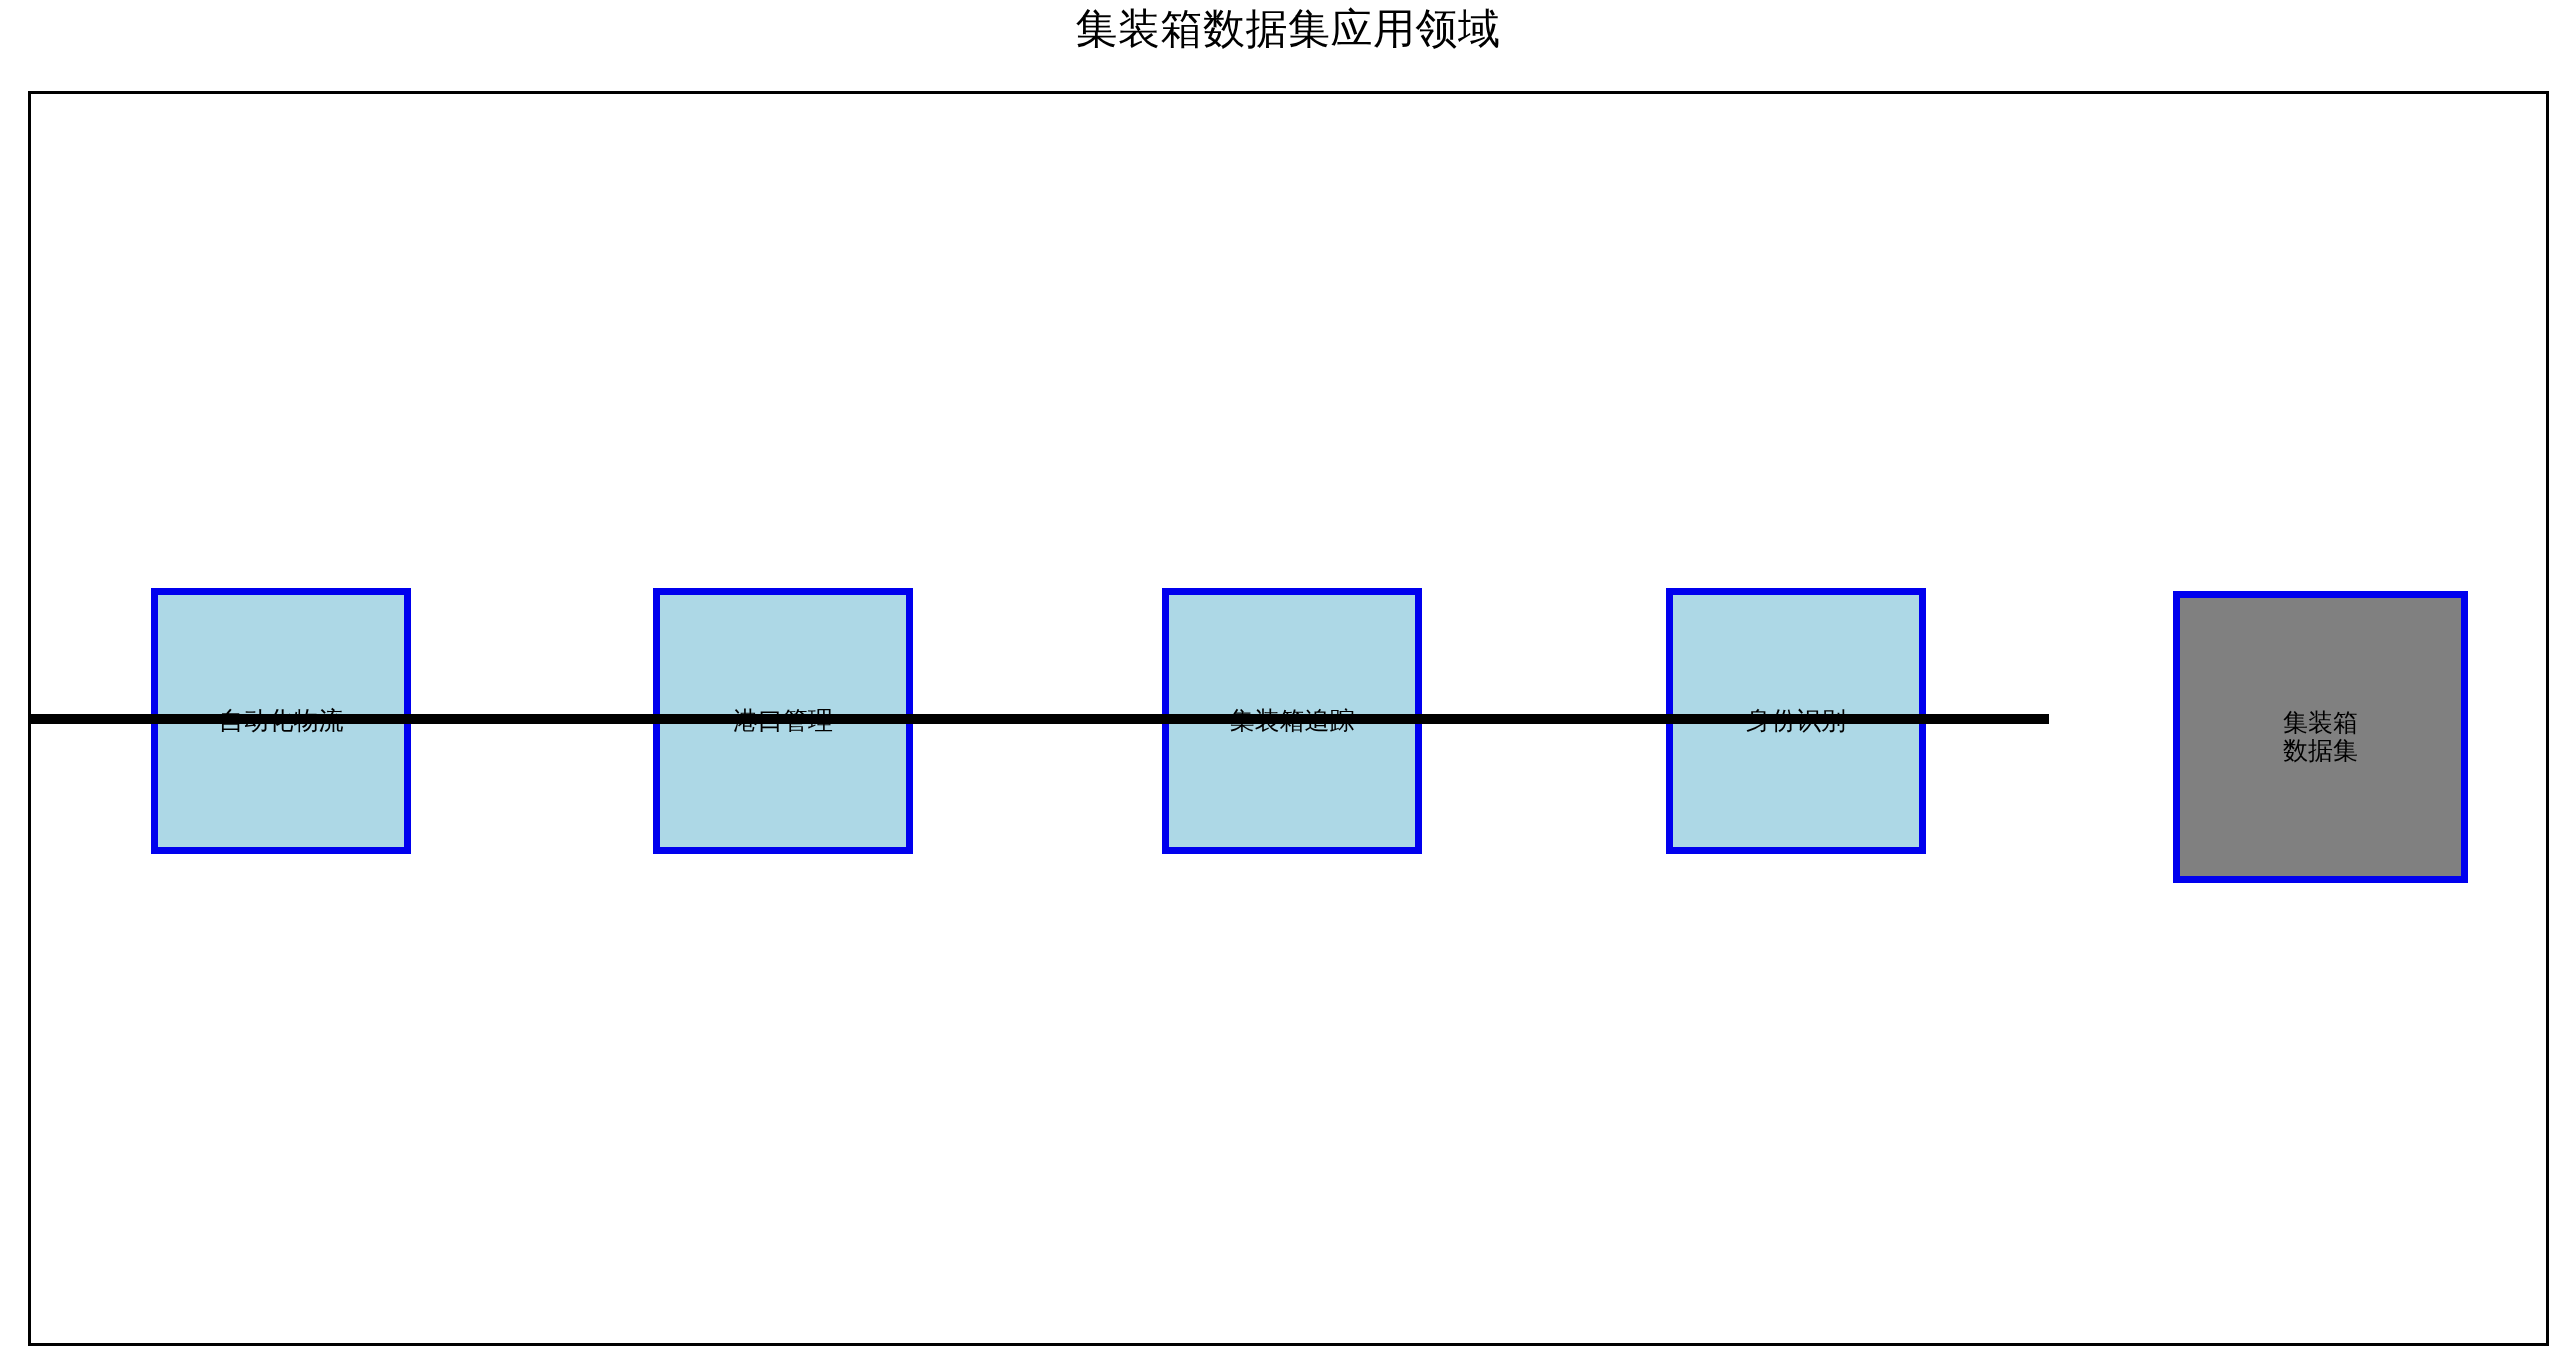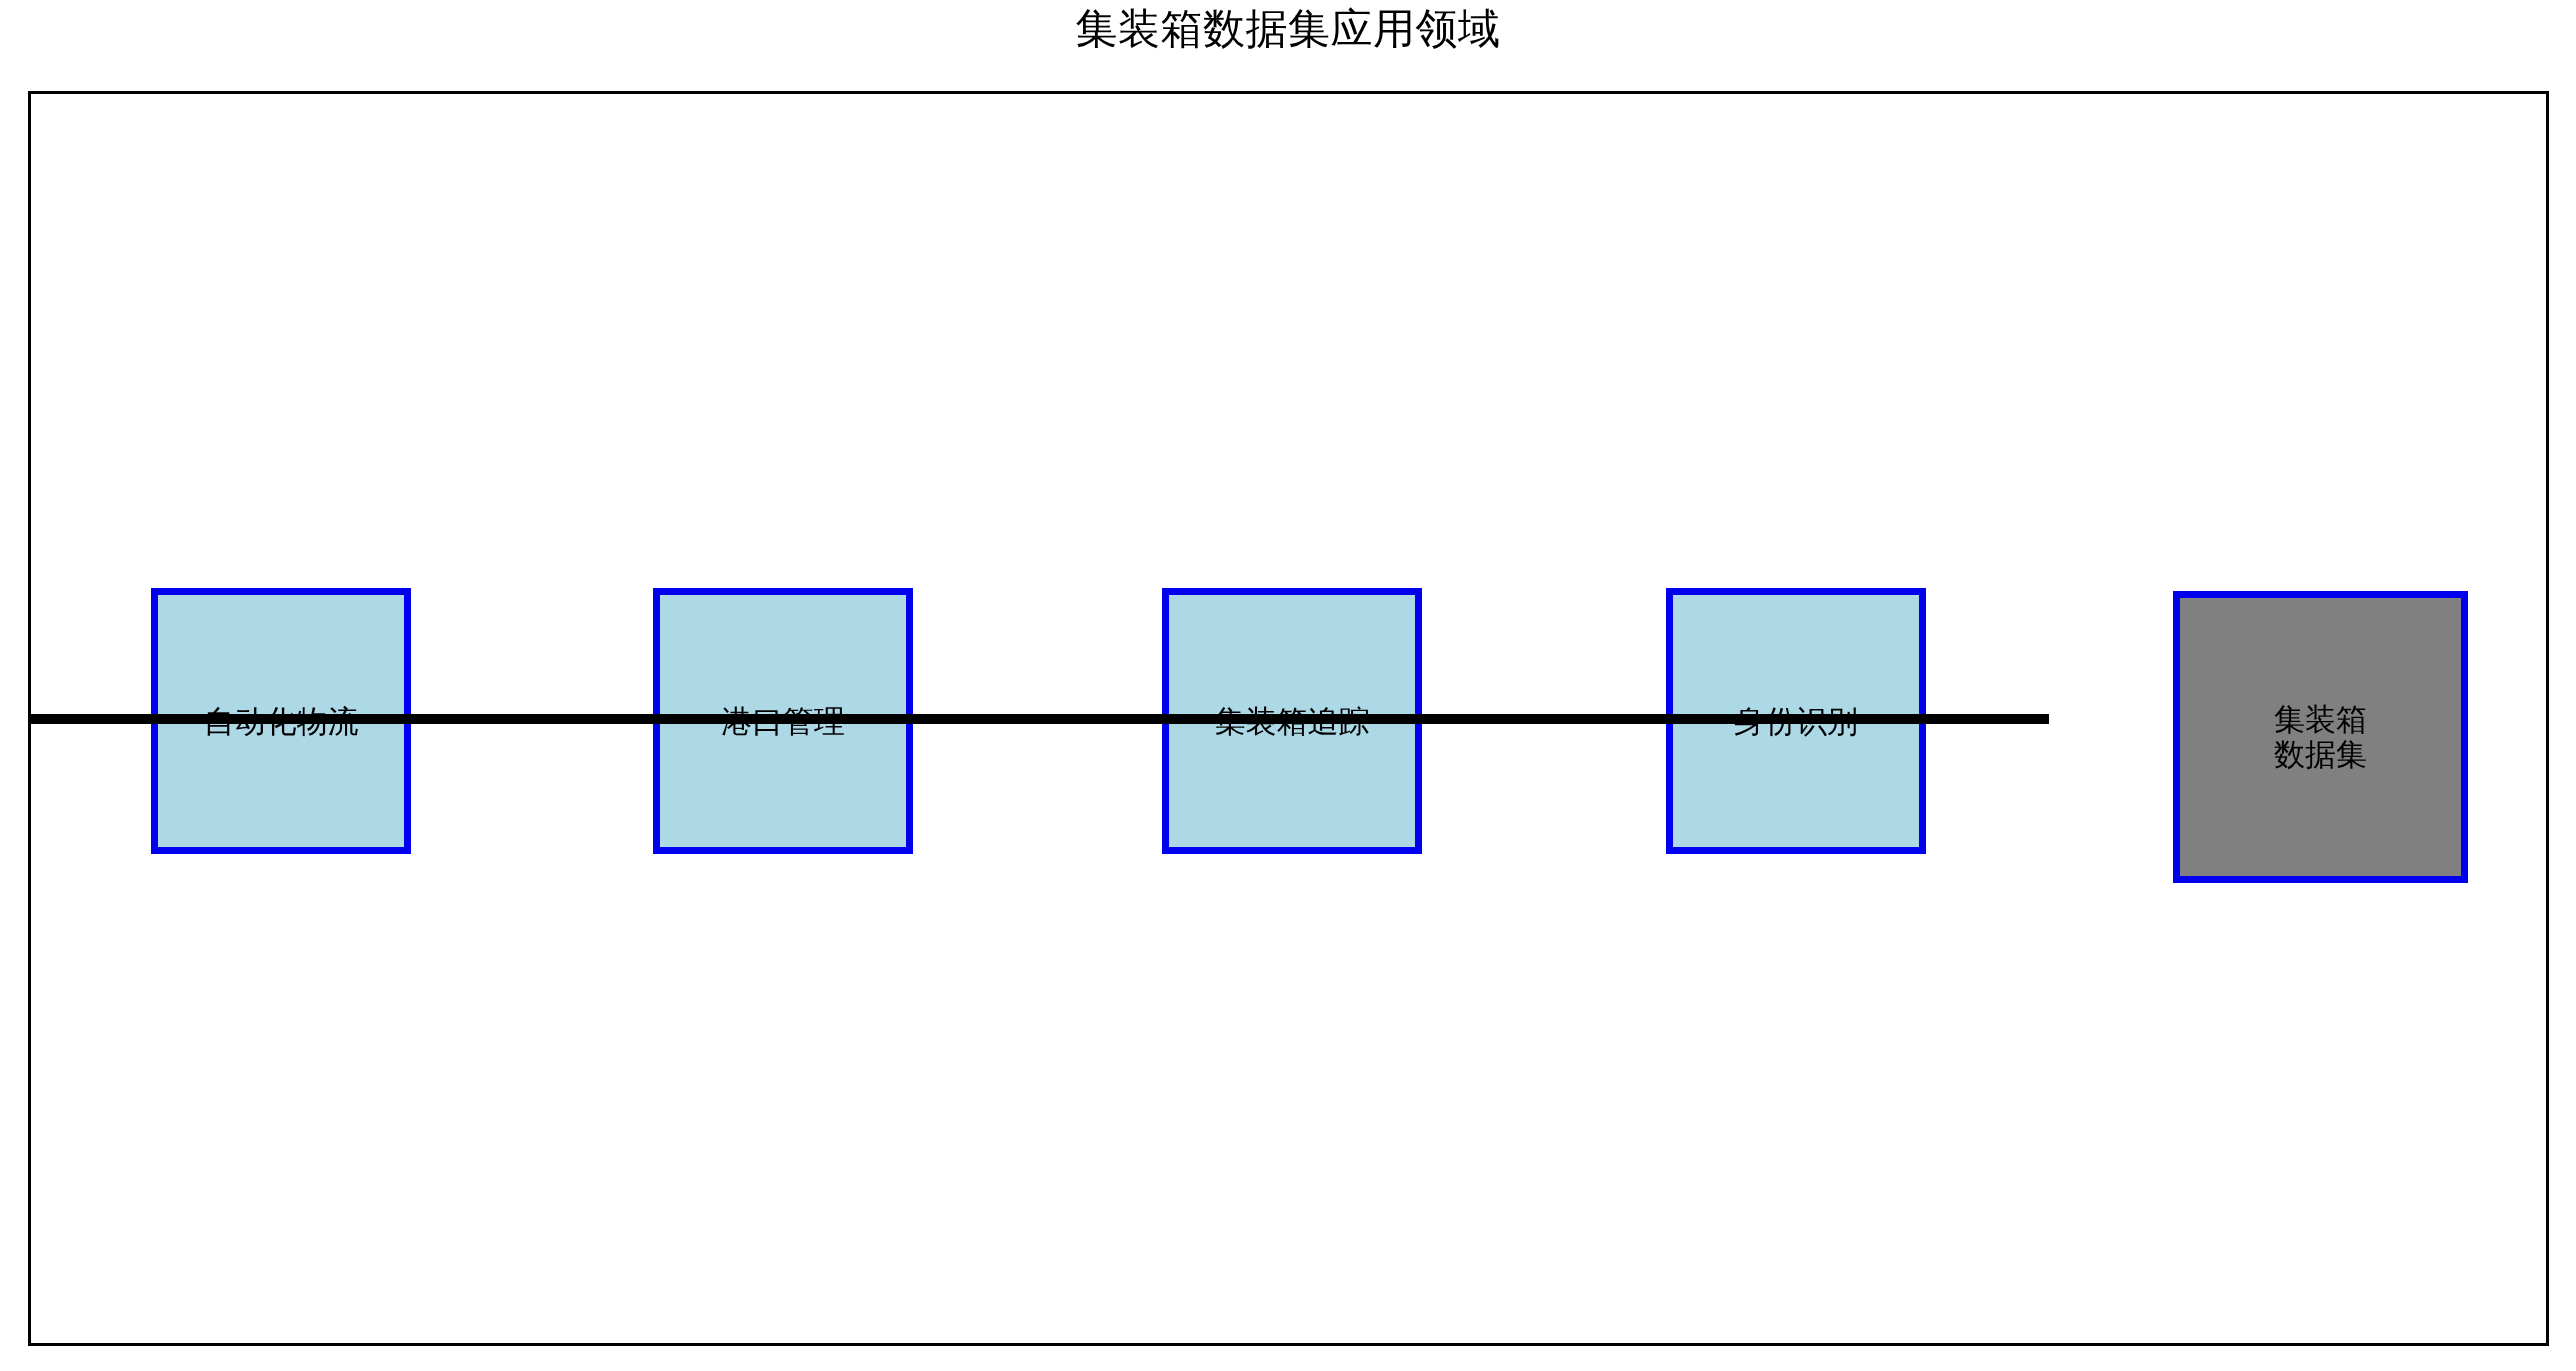--- a/index.html
+++ b/index.html
@@ -67,21 +67,21 @@
     top: 588px;
   }
   .node-dataset {
     background: #808080;
     width: 295px;
     height: 292px;
     top: 591px;
     left: 2173px;
   }
   .node-label {
-    font-size: 31px;
+    font-size: 25px;
     line-height: 1.12;
     color: #000000;
     white-space: pre-line;
     position: relative;
     z-index: 3;
   }
   .node-app .node-label {
     white-space: nowrap;
   }
   #node-0 { left: 151px; }

